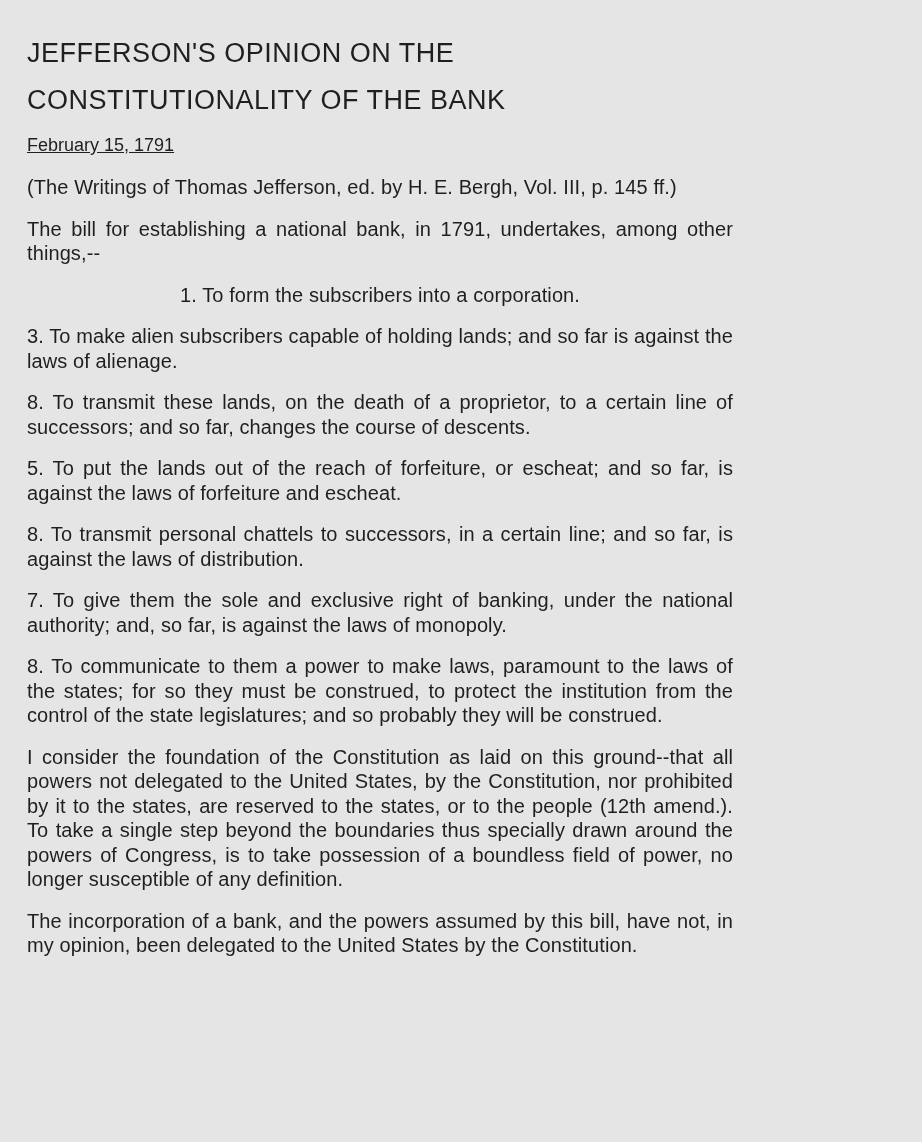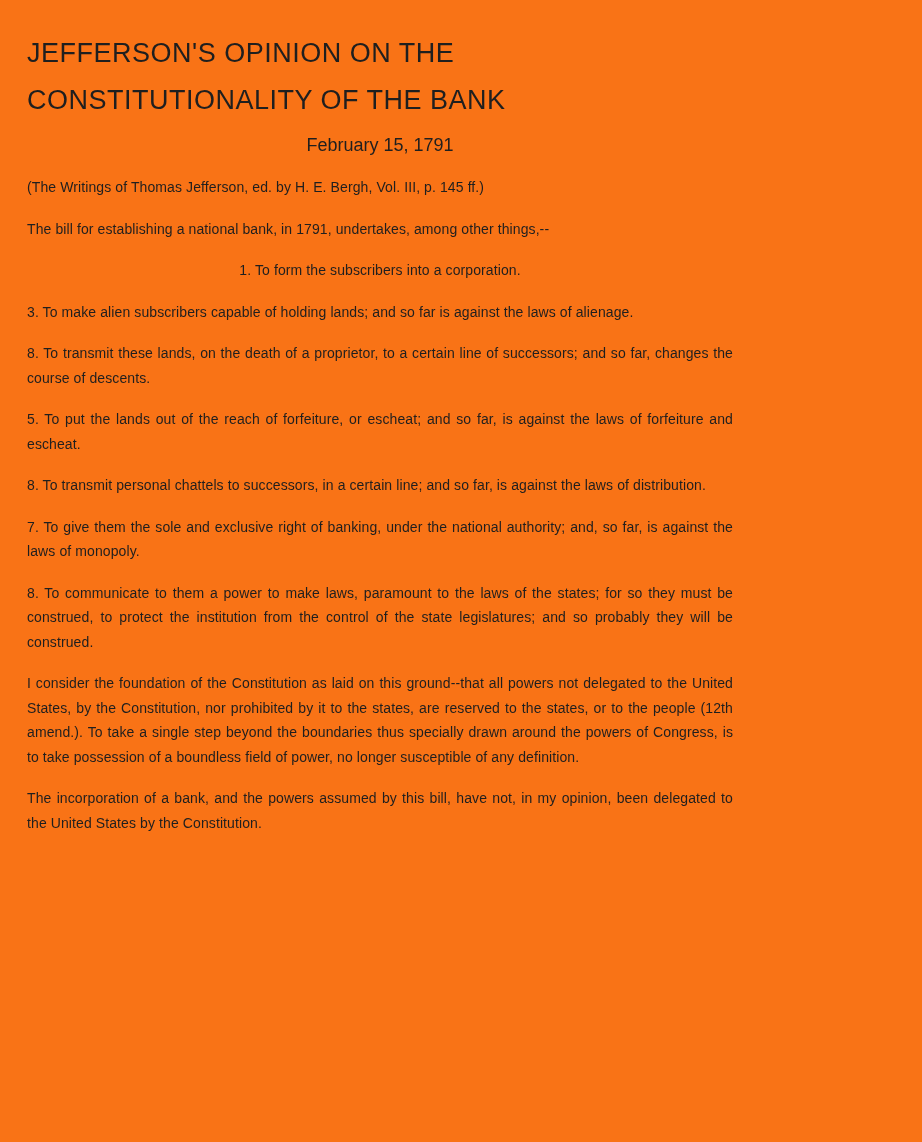--- a/index.html
+++ b/index.html
@@ -4,43 +4,44 @@
 <style>
   html, body {
     margin: 0;
     padding: 0;
     background: #ffffff;
   }
   .page {
     position: relative;
     width: 922px;
     height: 1142px;
-    background: #f97316;
+    background: #e5e5e5;
     box-sizing: border-box;
     padding: 39px 189px 0 27px;
     font-family: "Liberation Sans", "DejaVu Sans", sans-serif;
     color: #1f1f1f;
     overflow: hidden;
   }
   .doc-title {
     font-size: 27px;
     font-weight: 400;
     line-height: 28px;
     letter-spacing: 0.5px;
     margin: 0 0 19px 0;
     text-align: left;
   }
   .doc-date {
     font-size: 18px;
     line-height: 24px;
     margin: 0 0 18px 0;
-    text-align: center;
+    text-align: left;
+    text-decoration: underline;
   }
   .doc-para {
-    font-size: 14px;
+    font-size: 20px;
     line-height: 24.5px;
     letter-spacing: 0.1px;
     margin: 4px 0 17px 0;
     text-align: justify;
   }
   .doc-para.single {
     text-align: center;
   }
 </style>
 </head>

